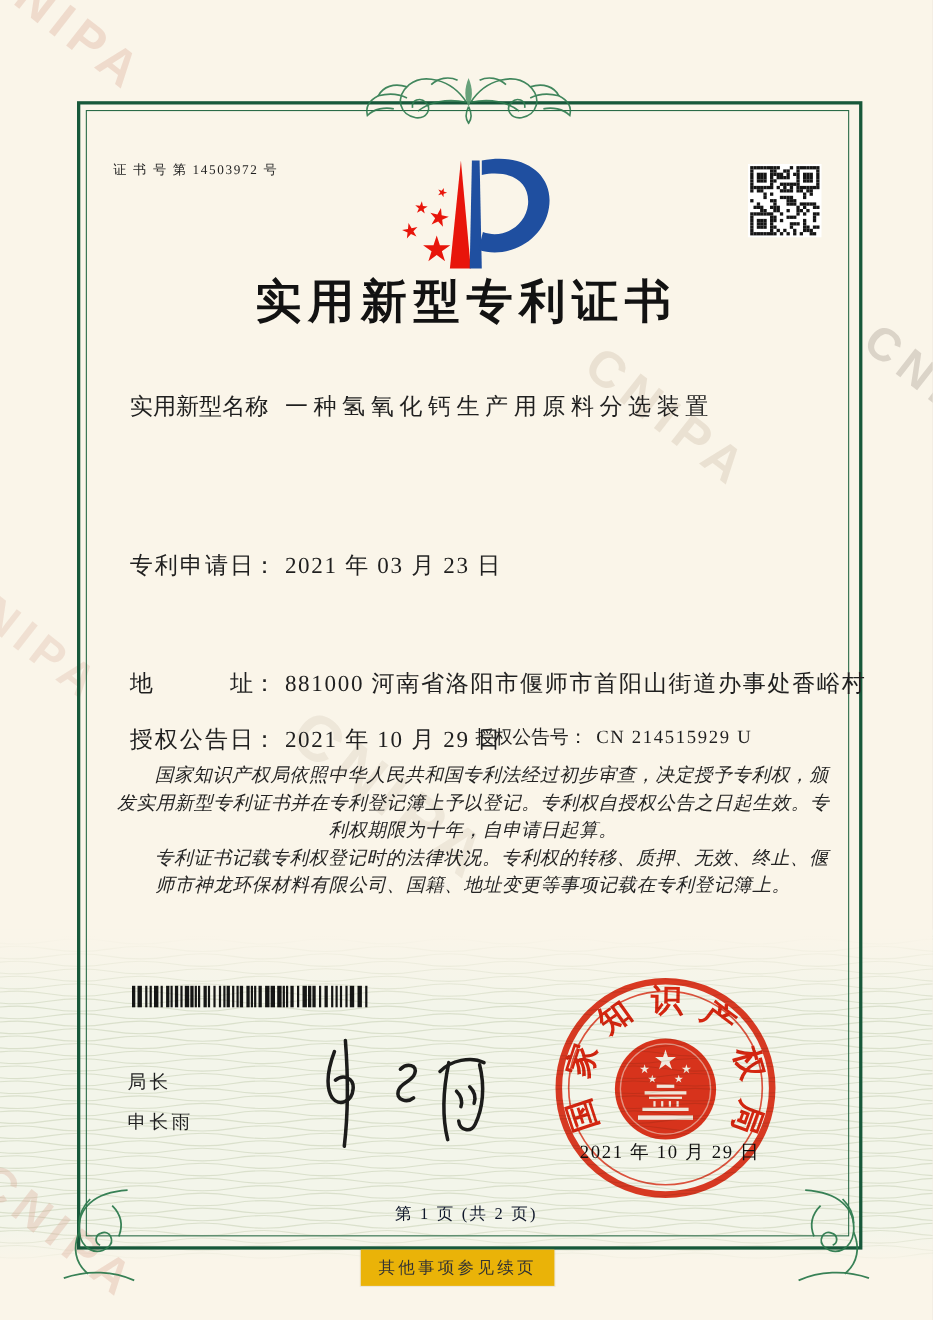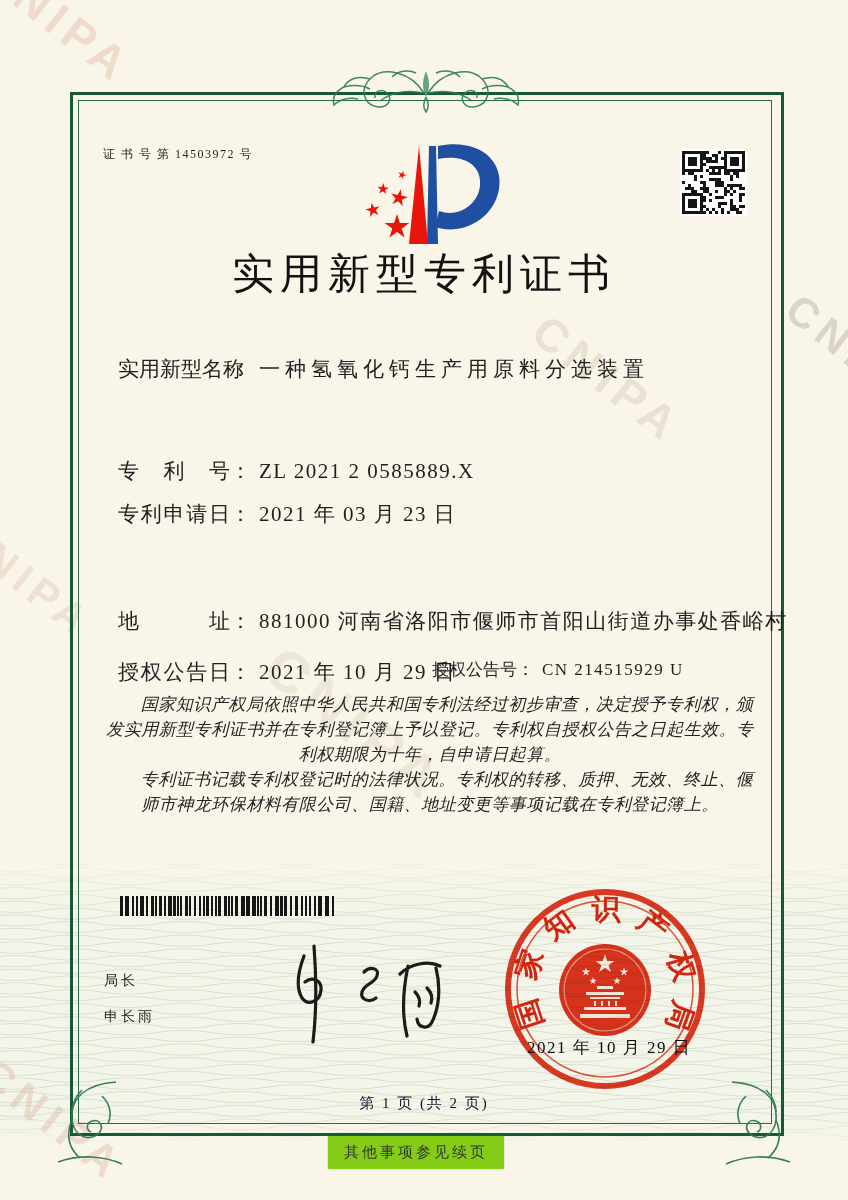--- a/index.html
+++ b/index.html
@@ -15,33 +15,33 @@
             background:linear-gradient(180deg,#faf5e9 8%,rgba(250,245,233,0) 100%);}
   .fade-bottom{position:absolute;left:0;top:1115px;width:848px;height:40px;z-index:0;
             background:linear-gradient(0deg,#faf5e9 15%,rgba(250,245,233,0) 100%);}
   
   .frame-outer{position:absolute;left:70px;top:92px;width:708px;height:1038px;
                border:3px solid #17583a;z-index:2;}
   .frame-inner{position:absolute;left:78px;top:100px;width:692px;height:1022px;
                border:1px solid #2a6b47;z-index:2;}
   .content{z-index:3;}
   .certno{left:103px;top:146px;font-size:12px;letter-spacing:1.5px;}
-  .title{left:70px;top:246px;width:708px;text-align:center;font-size:42px;font-weight:normal;
+  .title{left:70px;top:246px;width:708px;text-align:center;font-size:42px;font-weight:bold;
          letter-spacing:6px;color:#121212;}
   .frow{left:118px;font-size:21px;white-space:nowrap;}
   .flabel{display:inline-block;width:112px;text-align:justify;text-align-last:justify;vertical-align:bottom;}
   .fvalue{letter-spacing:1.5px;margin-left:8px;}
   .fvalue.sparse{letter-spacing:5px;}
   .grantno{left:432px;top:658px;font-size:17px;white-space:nowrap;font-family:Liberation Serif, serif;}
   .bodytext{left:104px;top:692px;width:652px;font-size:17px;line-height:25px;color:#242424;font-style:italic;}
   .bodytext p{margin:0;text-indent:2em;letter-spacing:0.5px;text-align:center;}
-  .director{left:104px;font-size:14px;letter-spacing:3px;}
+  .director{left:116px;font-size:17px;letter-spacing:3px;}
   .sealdate{left:527px;top:1036px;font-size:17px;letter-spacing:1.5px;color:#101010;z-index:5;}
   .pageinfo{left:70px;top:1094px;width:708px;text-align:center;font-size:15px;letter-spacing:2px;color:#0f172a;}
-  .note{left:328px;top:1136px;background:#84cc16;box-shadow:0 0 0 1px rgba(120,110,90,0.10);
+  .note{left:328px;top:1136px;background:#eab308;box-shadow:0 0 0 1px rgba(120,110,90,0.10);
         padding:7px 16px;font-size:15px;letter-spacing:3px;color:#333;z-index:4;}
   svg{display:block;}
   .blend{mix-blend-mode:multiply;}
 </style>
 </head>
 <body>
 
 <div class="page">
 
   <span class="wm" style="left:-30px;top:-8px;font-size:46px;color:rgba(214,158,138,0.30);">CNIPA</span>
@@ -370,23 +370,20 @@
       <rect x="47" y="62" width="3" height="3" fill="#151515"></rect>
       <rect x="56" y="62" width="3" height="3" fill="#151515"></rect>
       <rect x="59" y="62" width="3" height="3" fill="#151515"></rect>
     </svg>
 
   <div class="abs content title">实用新型专利证书</div>
 
   <div class="abs content frow" style="top:355px">
     <span class="flabel">实用新型名称</span><span>：</span><span class="fvalue sparse">一种氢氧化钙生产用原料分选装置</span>
   </div>
-  <div class="abs content frow" style="top:457px">
-    <span class="flabel">专利号</span><span>：</span><span class="fvalue">ZL 2021 2 0585889.X</span>
-  </div>
   <div class="abs content frow" style="top:500px">
     <span class="flabel">专利申请日</span><span>：</span><span class="fvalue">2021 年 03 月 23 日</span>
   </div>
   <div class="abs content frow" style="top:607px">
     <span class="flabel">地址</span><span>：</span><span class="fvalue">881000 河南省洛阳市偃师市首阳山街道办事处香峪村</span>
   </div>
   <div class="abs content frow" style="top:658px">
     <span class="flabel">授权公告日</span><span>：</span><span class="fvalue">2021 年 10 月 29 日</span>
   </div>
   <div class="abs content grantno">

